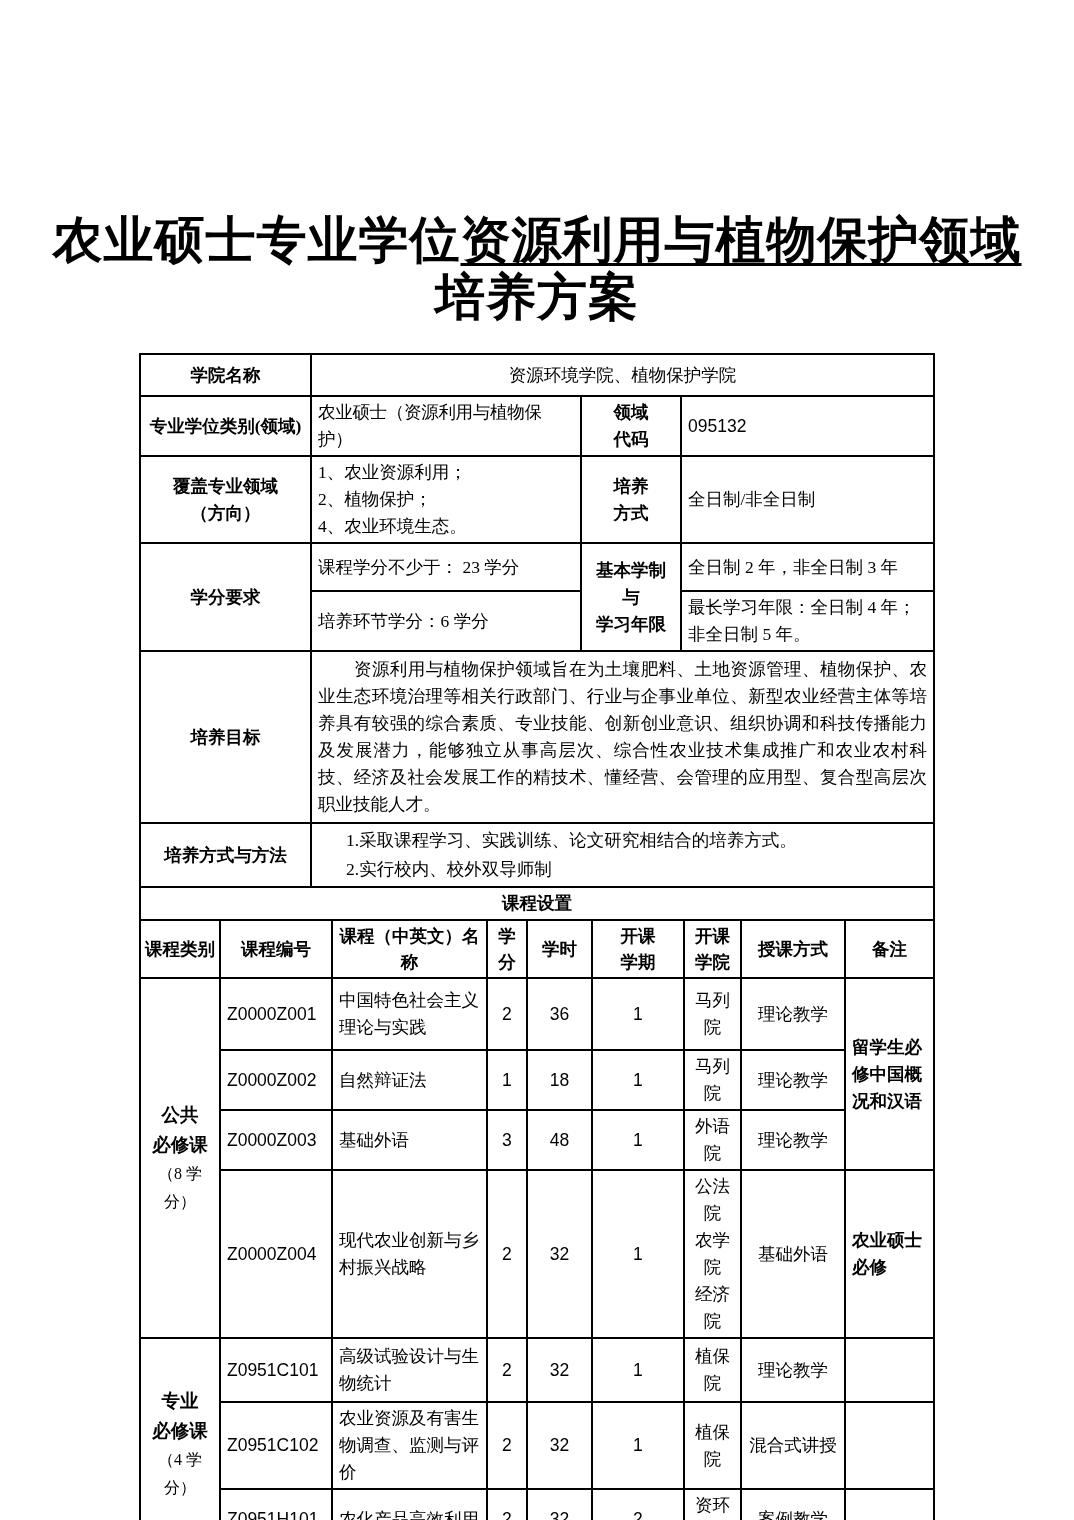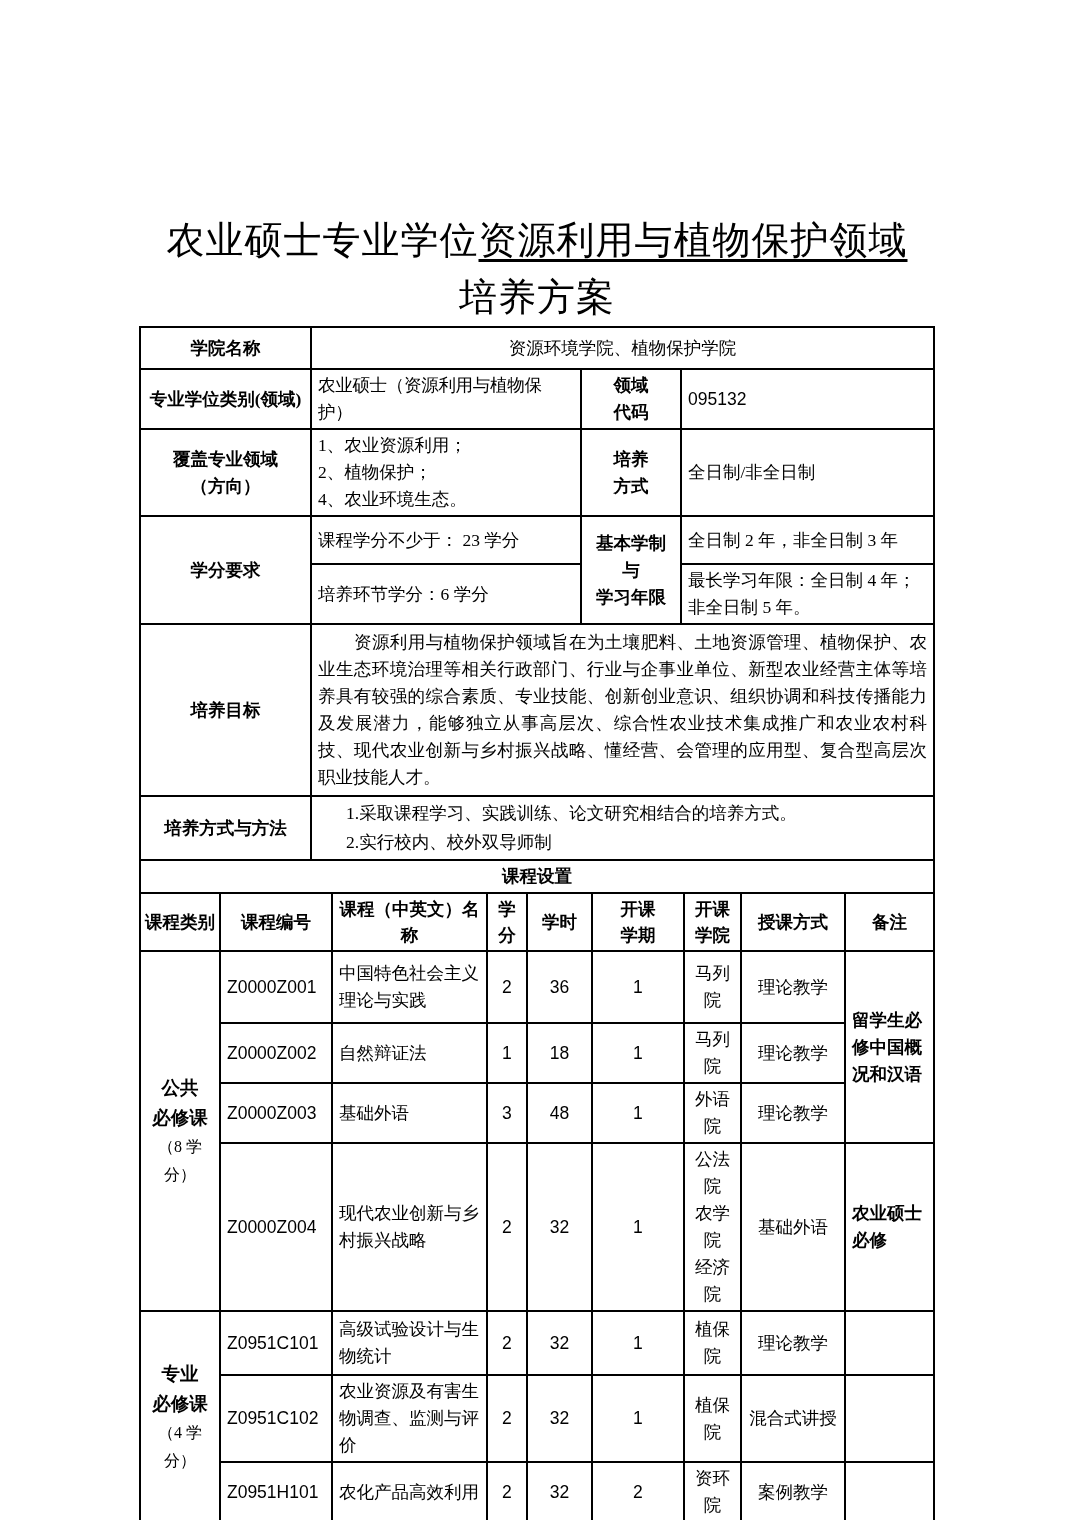--- a/index.html
+++ b/index.html
@@ -10,39 +10,39 @@
     font-family: "Liberation Serif", "DejaVu Serif", serif;
     color: #000;
     overflow: hidden;
   }
   .page { position: relative; width: 1074px; height: 1520px; background: #fff; }
 
   
   .doc-title {
     padding-top: 212px;
     text-align: center;
-    font-weight: normal;
-    font-size: 38px;
+    font-weight: bold;
+    font-size: 50px;
     line-height: 57px;
     letter-spacing: 1px;
   }
   .doc-title .u {
     text-decoration: underline;
     text-decoration-thickness: 3px;
     text-underline-offset: 6px;
   }
 
   
   .tbl {
     width: 794px;
     margin: 0 auto;
     border-collapse: collapse;
     table-layout: fixed;
   }
-  .tbl.info { }
+  .tbl.info { margin-top: 27px; }
   .tbl.courses { margin-top: -2px; }
   .tbl td {
     border: 2px solid #000;
     padding: 2px 6px;
     font-size: 17.5px;
     vertical-align: middle;
     line-height: 27px;
     overflow: hidden;
   }
   .lbl {
@@ -135,21 +135,21 @@
       <td class="lbl" rowspan="2">基本学制与
 学习年限</td>
       <td>全日制 2 年，非全日制 3 年</td>
     </tr>
     <tr style="height:52px">
       <td>培养环节学分：6 学分</td>
       <td>最长学习年限：全日制 4 年；非全日制 5 年。</td>
     </tr>
     <tr style="height:172px">
       <td class="lbl">培养目标</td>
-      <td colspan="3" class="objective">资源利用与植物保护领域旨在为土壤肥料、土地资源管理、植物保护、农业生态环境治理等相关行政部门、行业与企事业单位、新型农业经营主体等培养具有较强的综合素质、专业技能、创新创业意识、组织协调和科技传播能力及发展潜力，能够独立从事高层次、综合性农业技术集成推广和农业农村科技、现代农业创新与乡村振兴战略、懂经营、会管理的应用型、复合型高层次职业技能人才。</td>
+      <td colspan="3" class="objective">资源利用与植物保护领域旨在为土壤肥料、土地资源管理、植物保护、农业生态环境治理等相关行政部门、行业与企事业单位、新型农业经营主体等培养具有较强的综合素质、专业技能、创新创业意识、组织协调和科技传播能力及发展潜力，能够独立从事高层次、综合性农业技术集成推广和农业农村科技、经济及社会发展工作的精技术、懂经营、会管理的应用型、复合型高层次职业技能人才。</td>
     </tr>
     <tr style="height:58px">
       <td class="lbl">培养方式与方法</td>
       <td colspan="3">
         <div class="method-line">1.采取课程学习、实践训练、论文研究相结合的培养方式。</div>
         <div class="method-line">2.实行校内、校外双导师制</div>
       </td>
     </tr>
   </tbody>
     </table>

